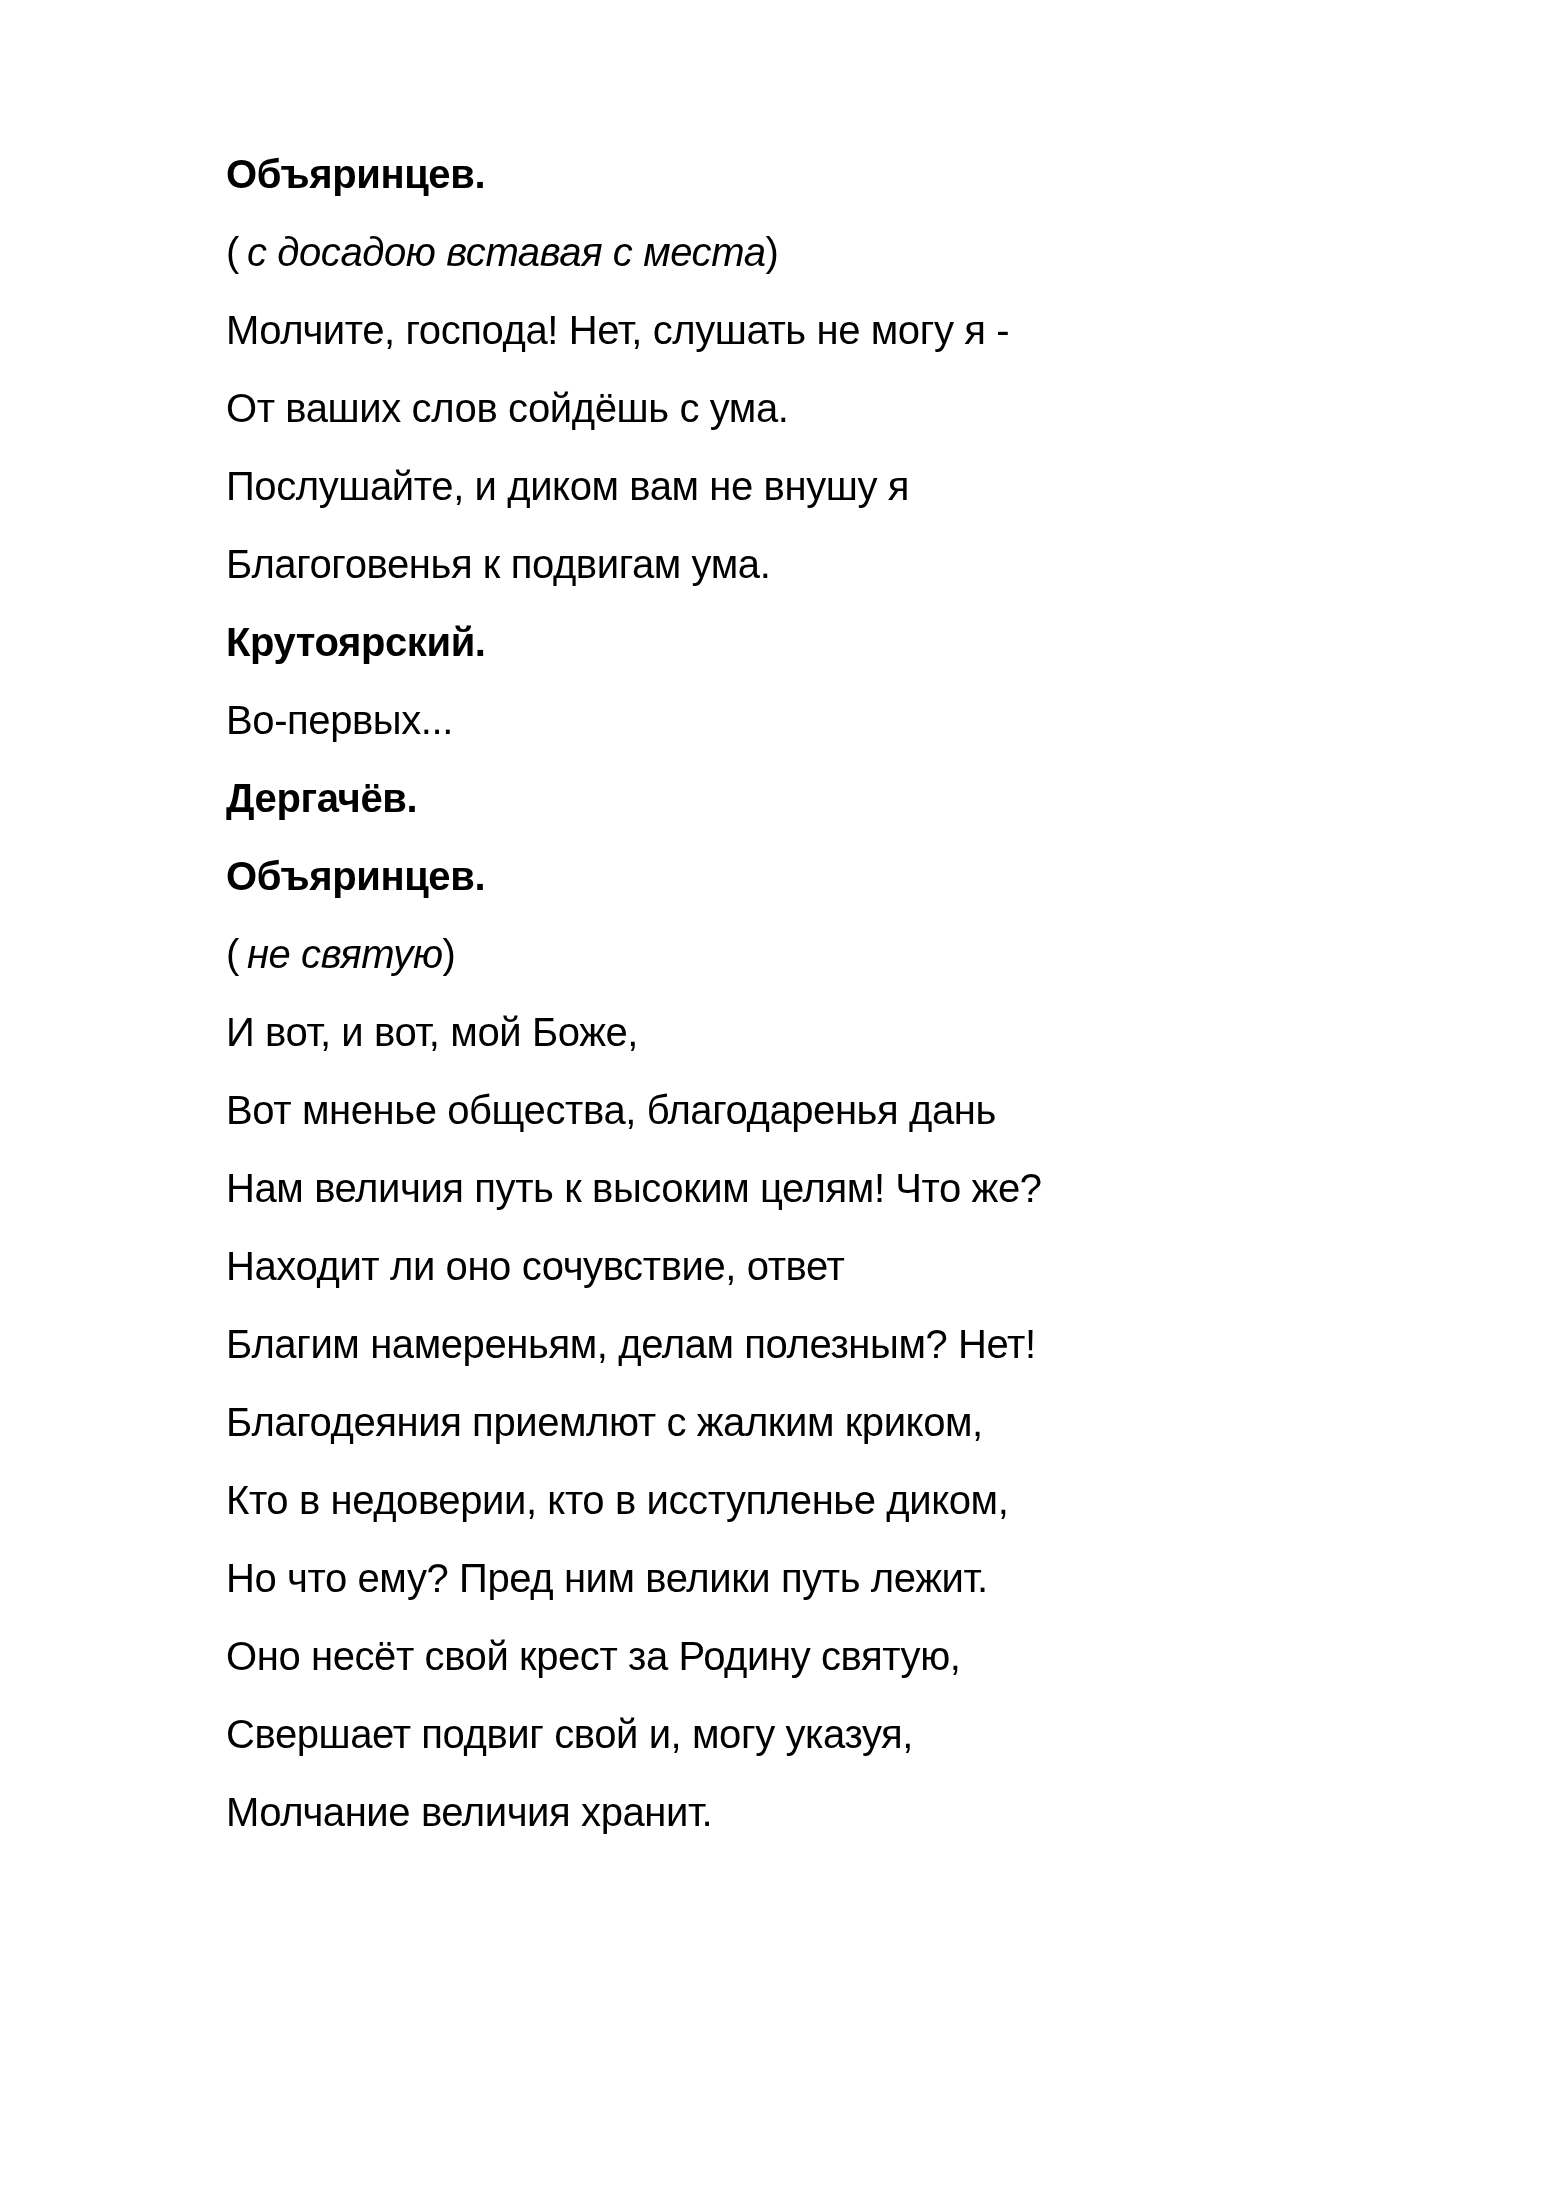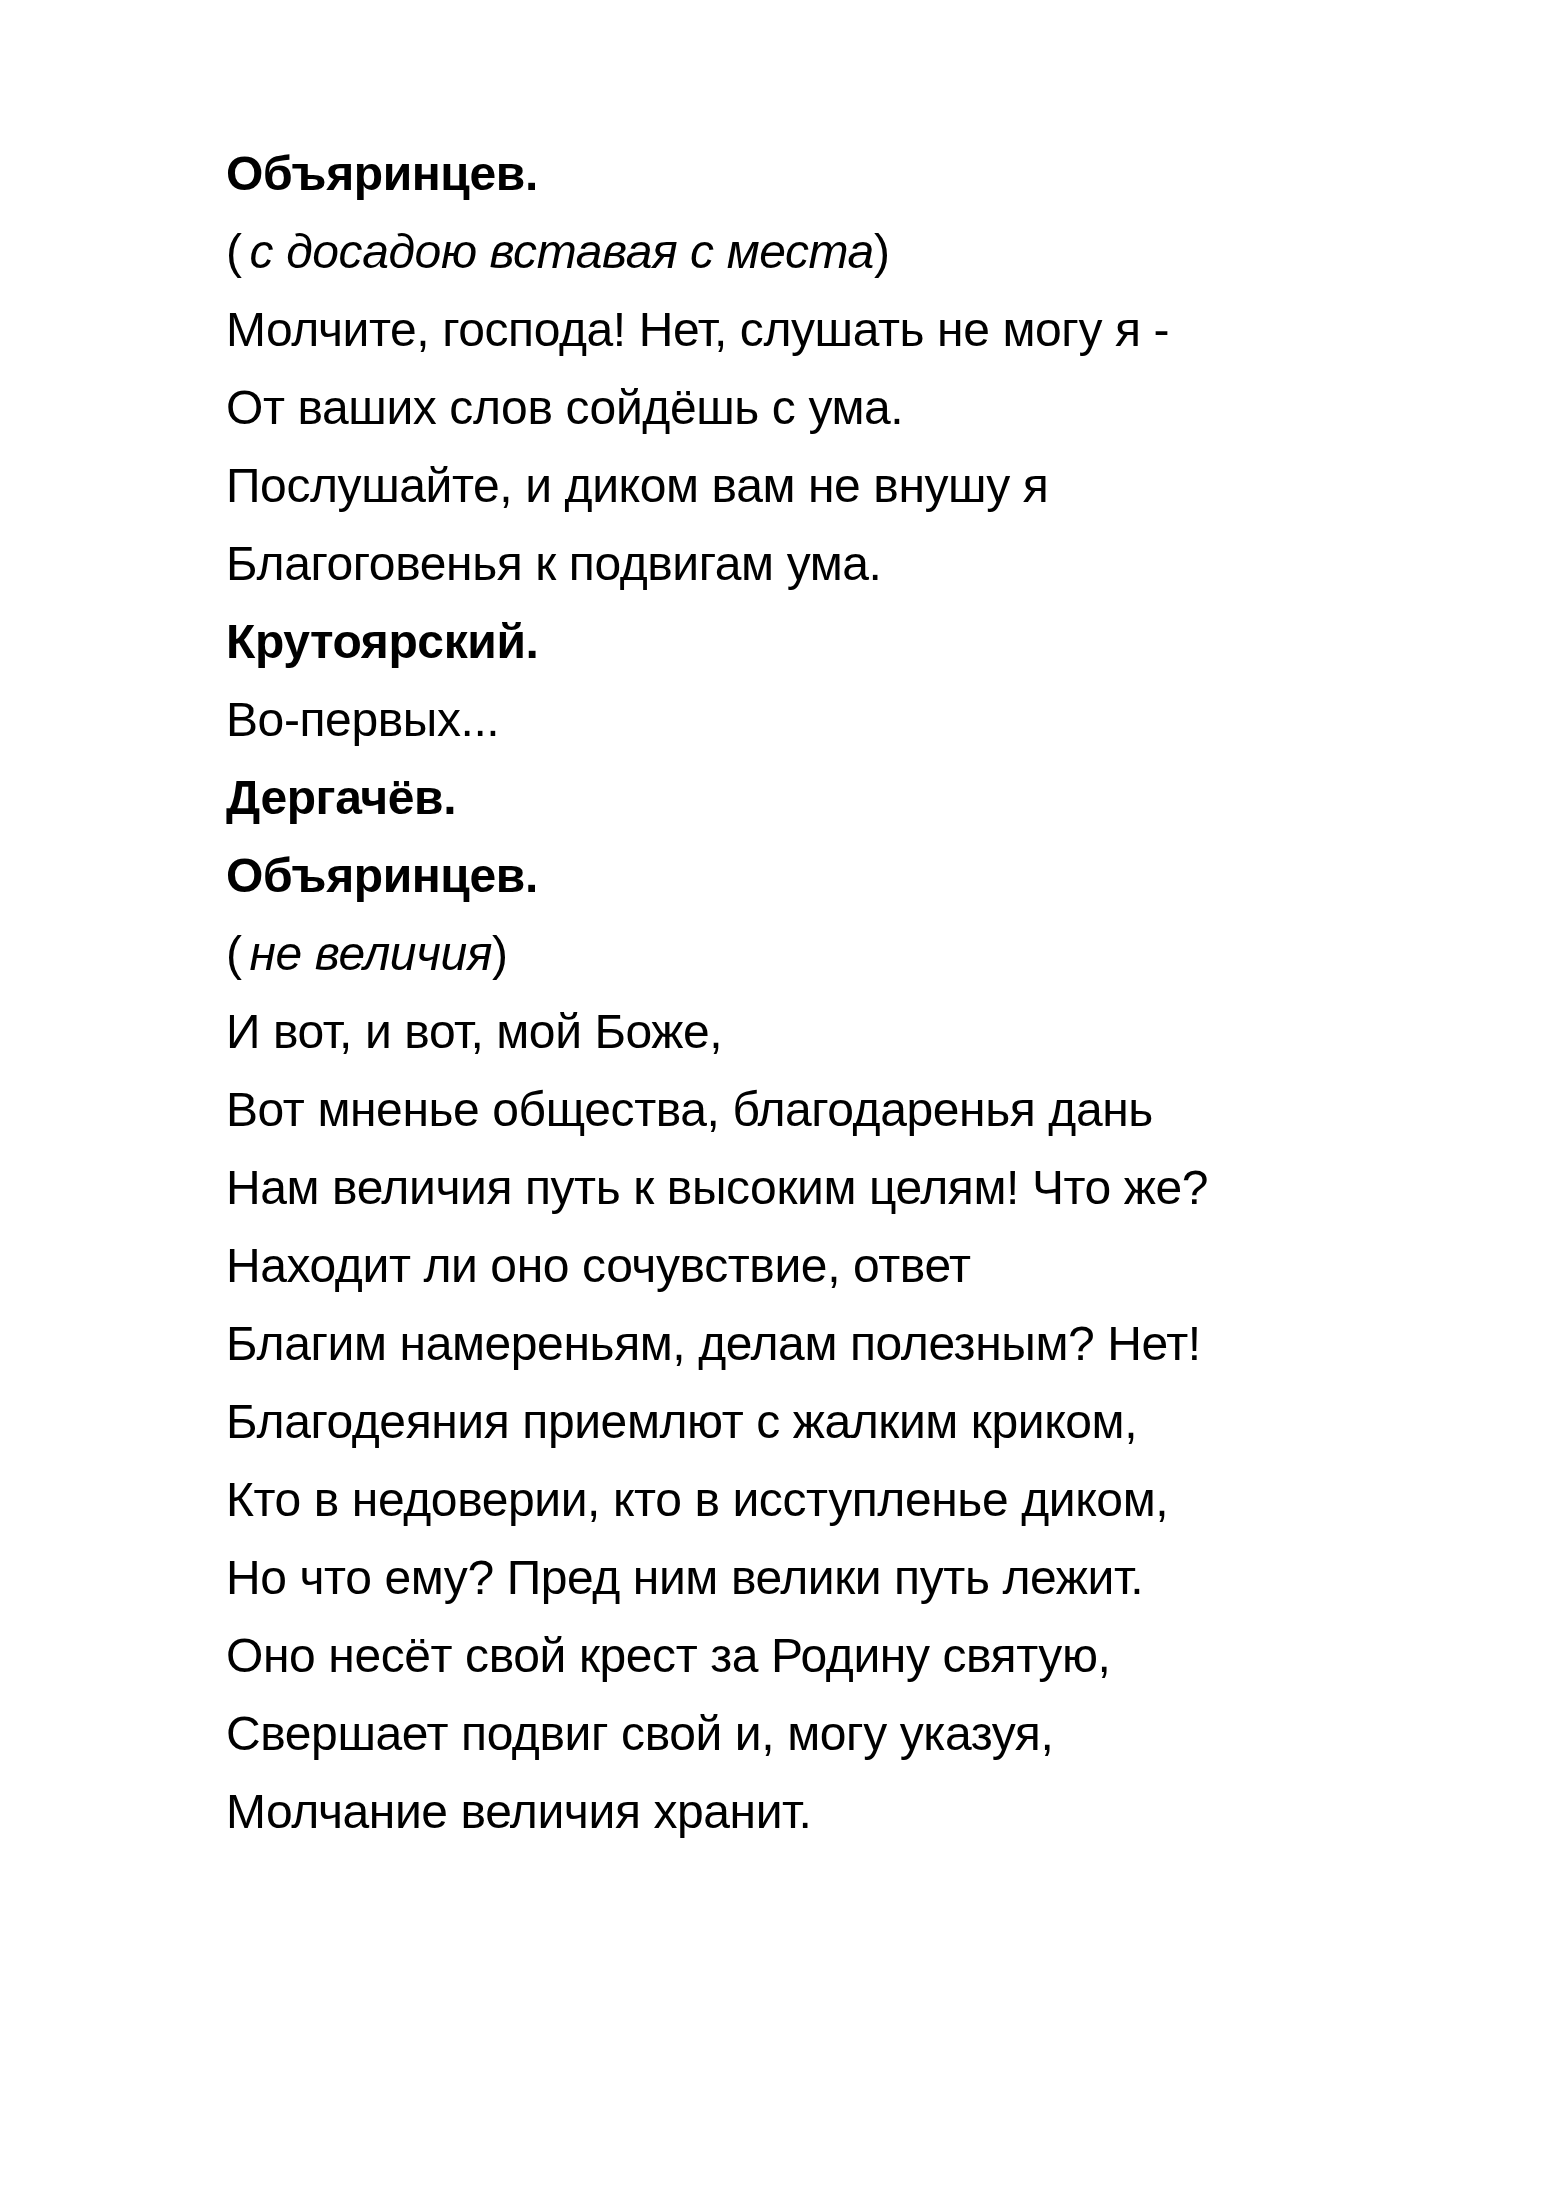--- a/index.html
+++ b/index.html
@@ -13,21 +13,21 @@
     height: 2200px;
     background: #ffffff;
     color: #000000;
     box-sizing: border-box;
     padding: 152px 100px 0 226px;
     overflow: hidden;
     font-family: "Liberation Sans", sans-serif;
   }
   .page p {
     margin: 0 0 34px 0;
-    font-size: 48px;
+    font-size: 40px;
     line-height: 44px;
     letter-spacing: -0.4px;
     white-space: nowrap;
   }
   p.character {
     font-weight: bold;
   }
   p.stage .st-text {
     font-style: italic;
     margin-left: 8px;
@@ -43,21 +43,21 @@
       <p class="character">Объяринцев.</p>
       <p class="stage"><span>(</span><span class="st-text">с досадою вставая с места</span><span>)</span></p>
       <p class="verse">Молчите, господа! Нет, слушать не могу я -</p>
       <p class="verse">От ваших слов сойдёшь с ума.</p>
       <p class="verse">Послушайте, и диком вам не внушу я</p>
       <p class="verse">Благоговенья к подвигам ума.</p>
       <p class="character">Крутоярский.</p>
       <p class="verse">Во-первых...</p>
       <p class="character">Дергачёв.</p>
       <p class="character">Объяринцев.</p>
-      <p class="stage"><span>(</span><span class="st-text">не величия</span><span>)</span></p>
+      <p class="stage"><span>(</span><span class="st-text">не святую</span><span>)</span></p>
       <p class="verse indent-2">И вот, и вот, мой Боже,</p>
       <p class="verse">Вот мненье общества, благодаренья дань</p>
       <p class="verse">Нам величия путь к высоким целям! Что же?</p>
       <p class="verse">Находит ли оно сочувствие, ответ</p>
       <p class="verse">Благим намереньям, делам полезным? Нет!</p>
       <p class="verse">Благодеяния приемлют с жалким криком,</p>
       <p class="verse">Кто в недоверии, кто в исступленье диком,</p>
       <p class="verse">Но что ему? Пред ним велики путь лежит.</p>
       <p class="verse">Оно несёт свой крест за Родину святую,</p>
       <p class="verse">Свершает подвиг свой и, могу указуя,</p>

